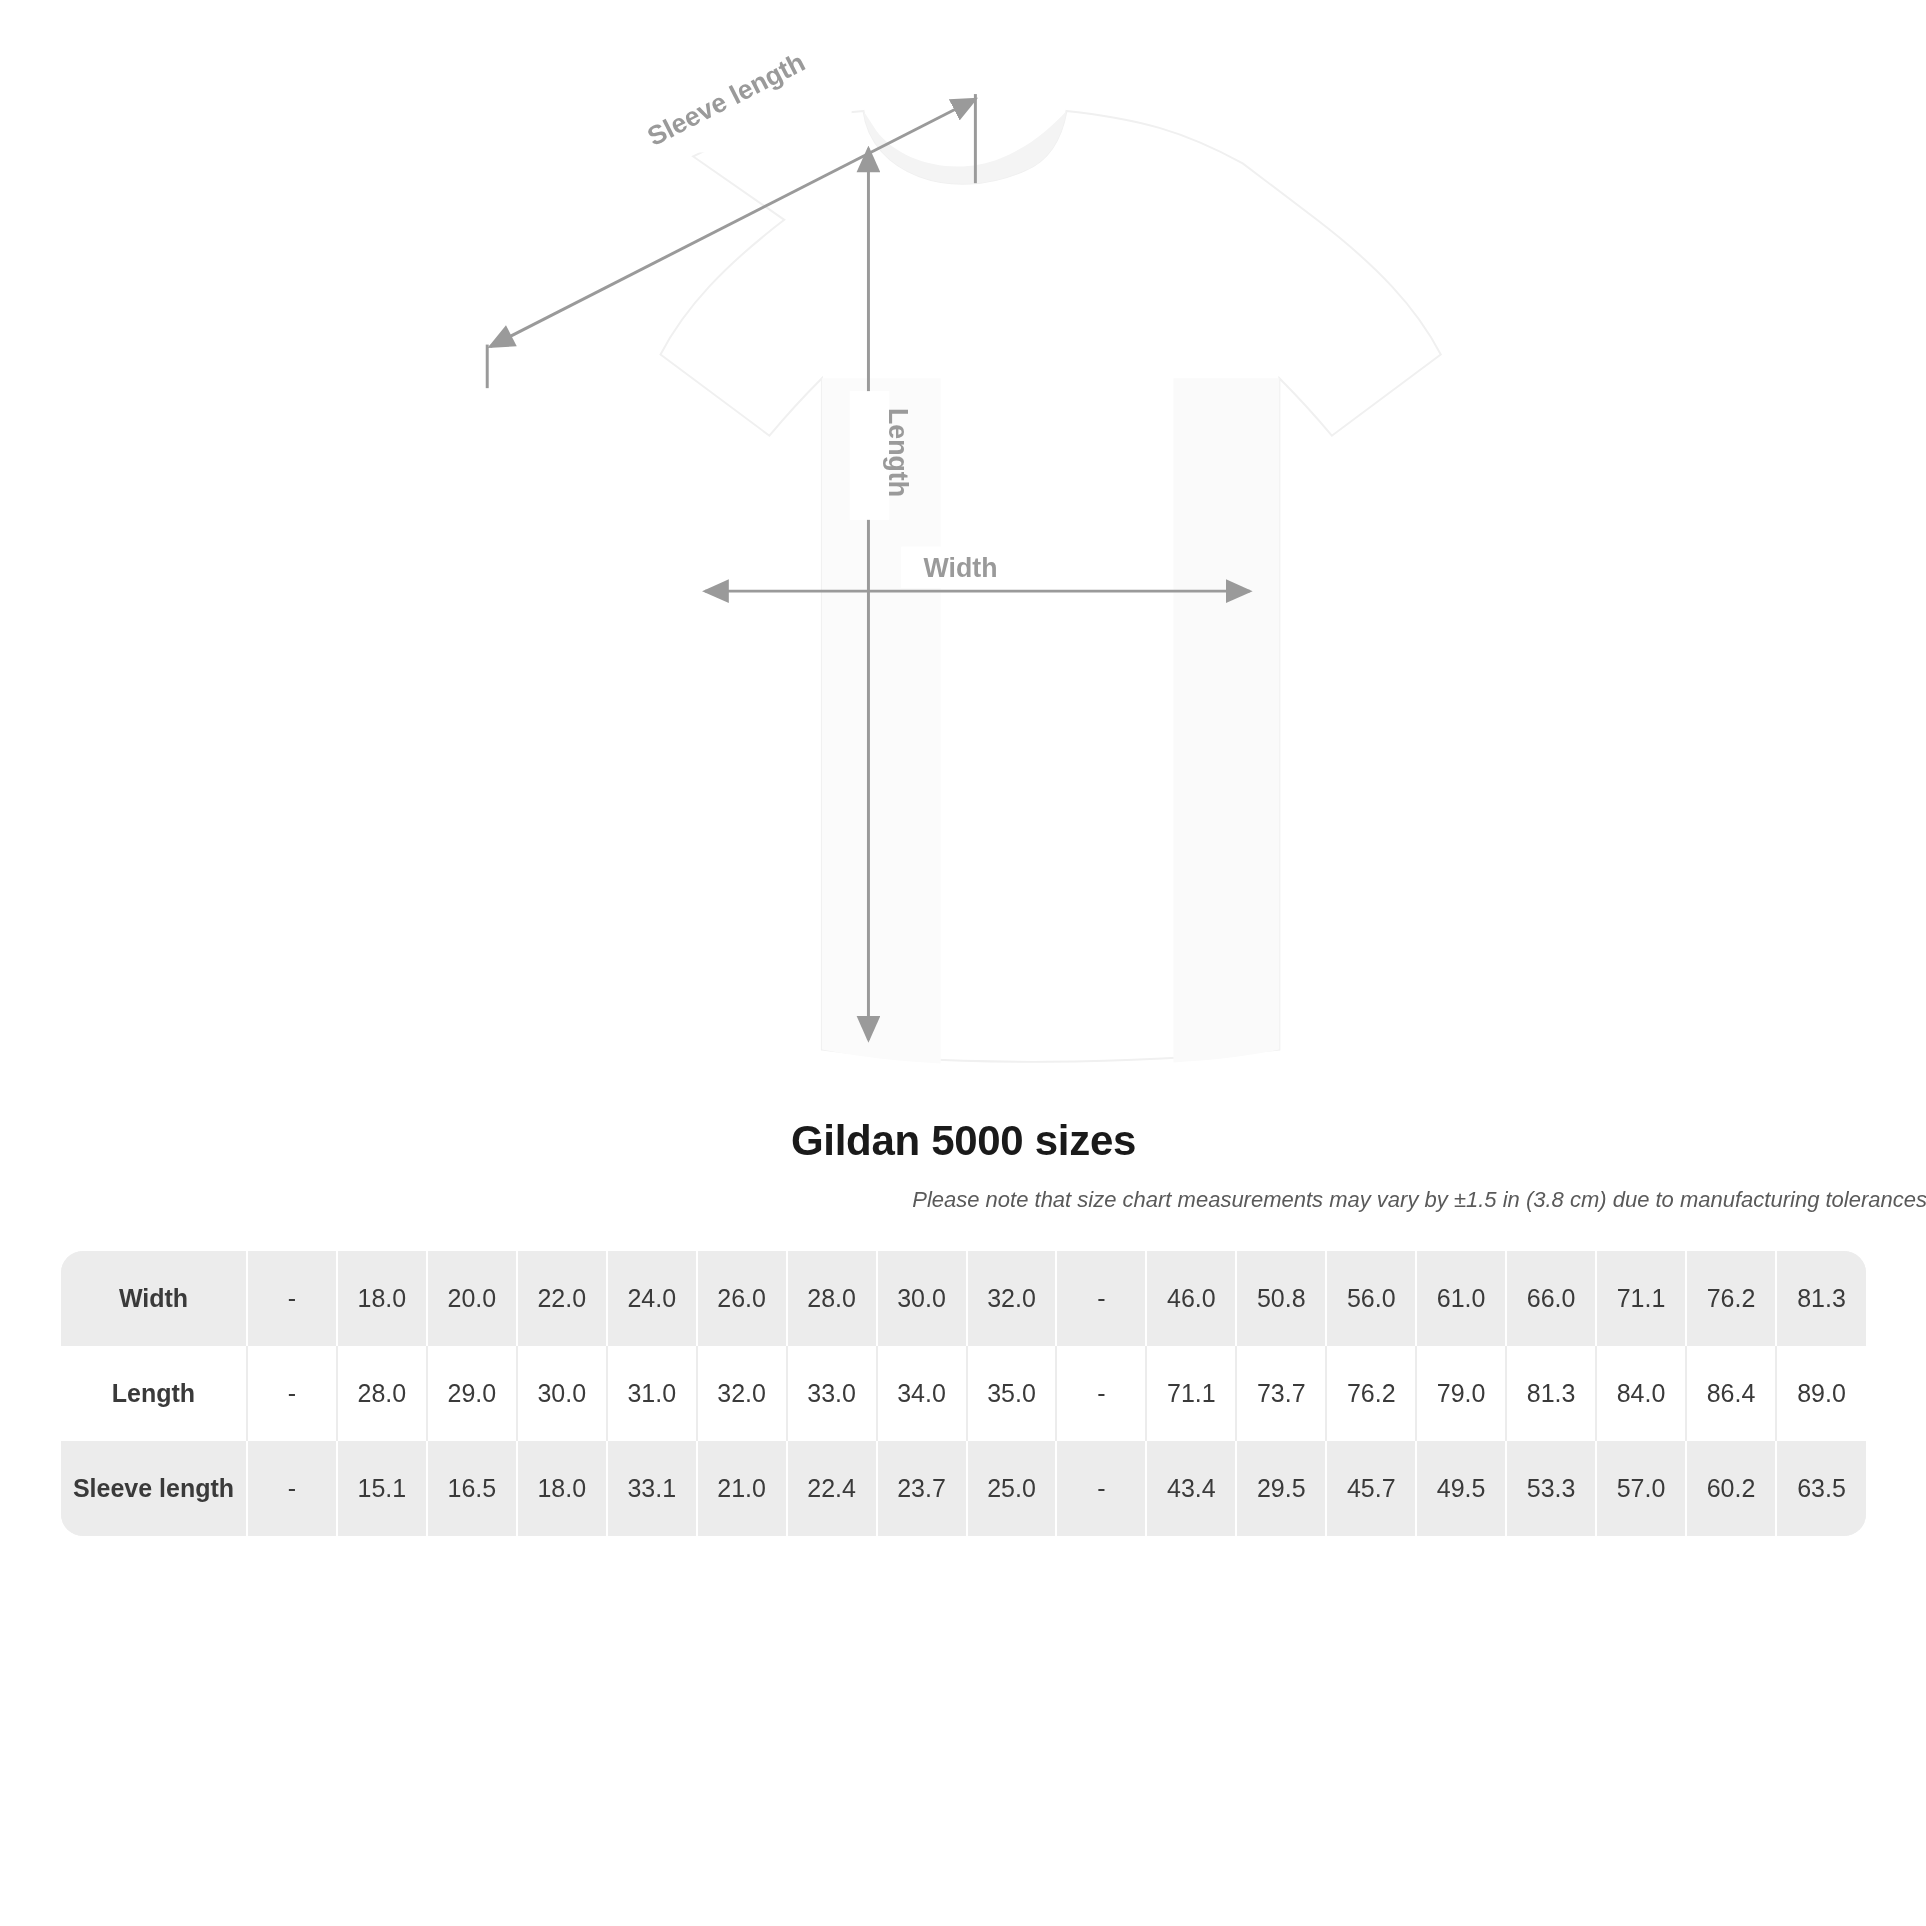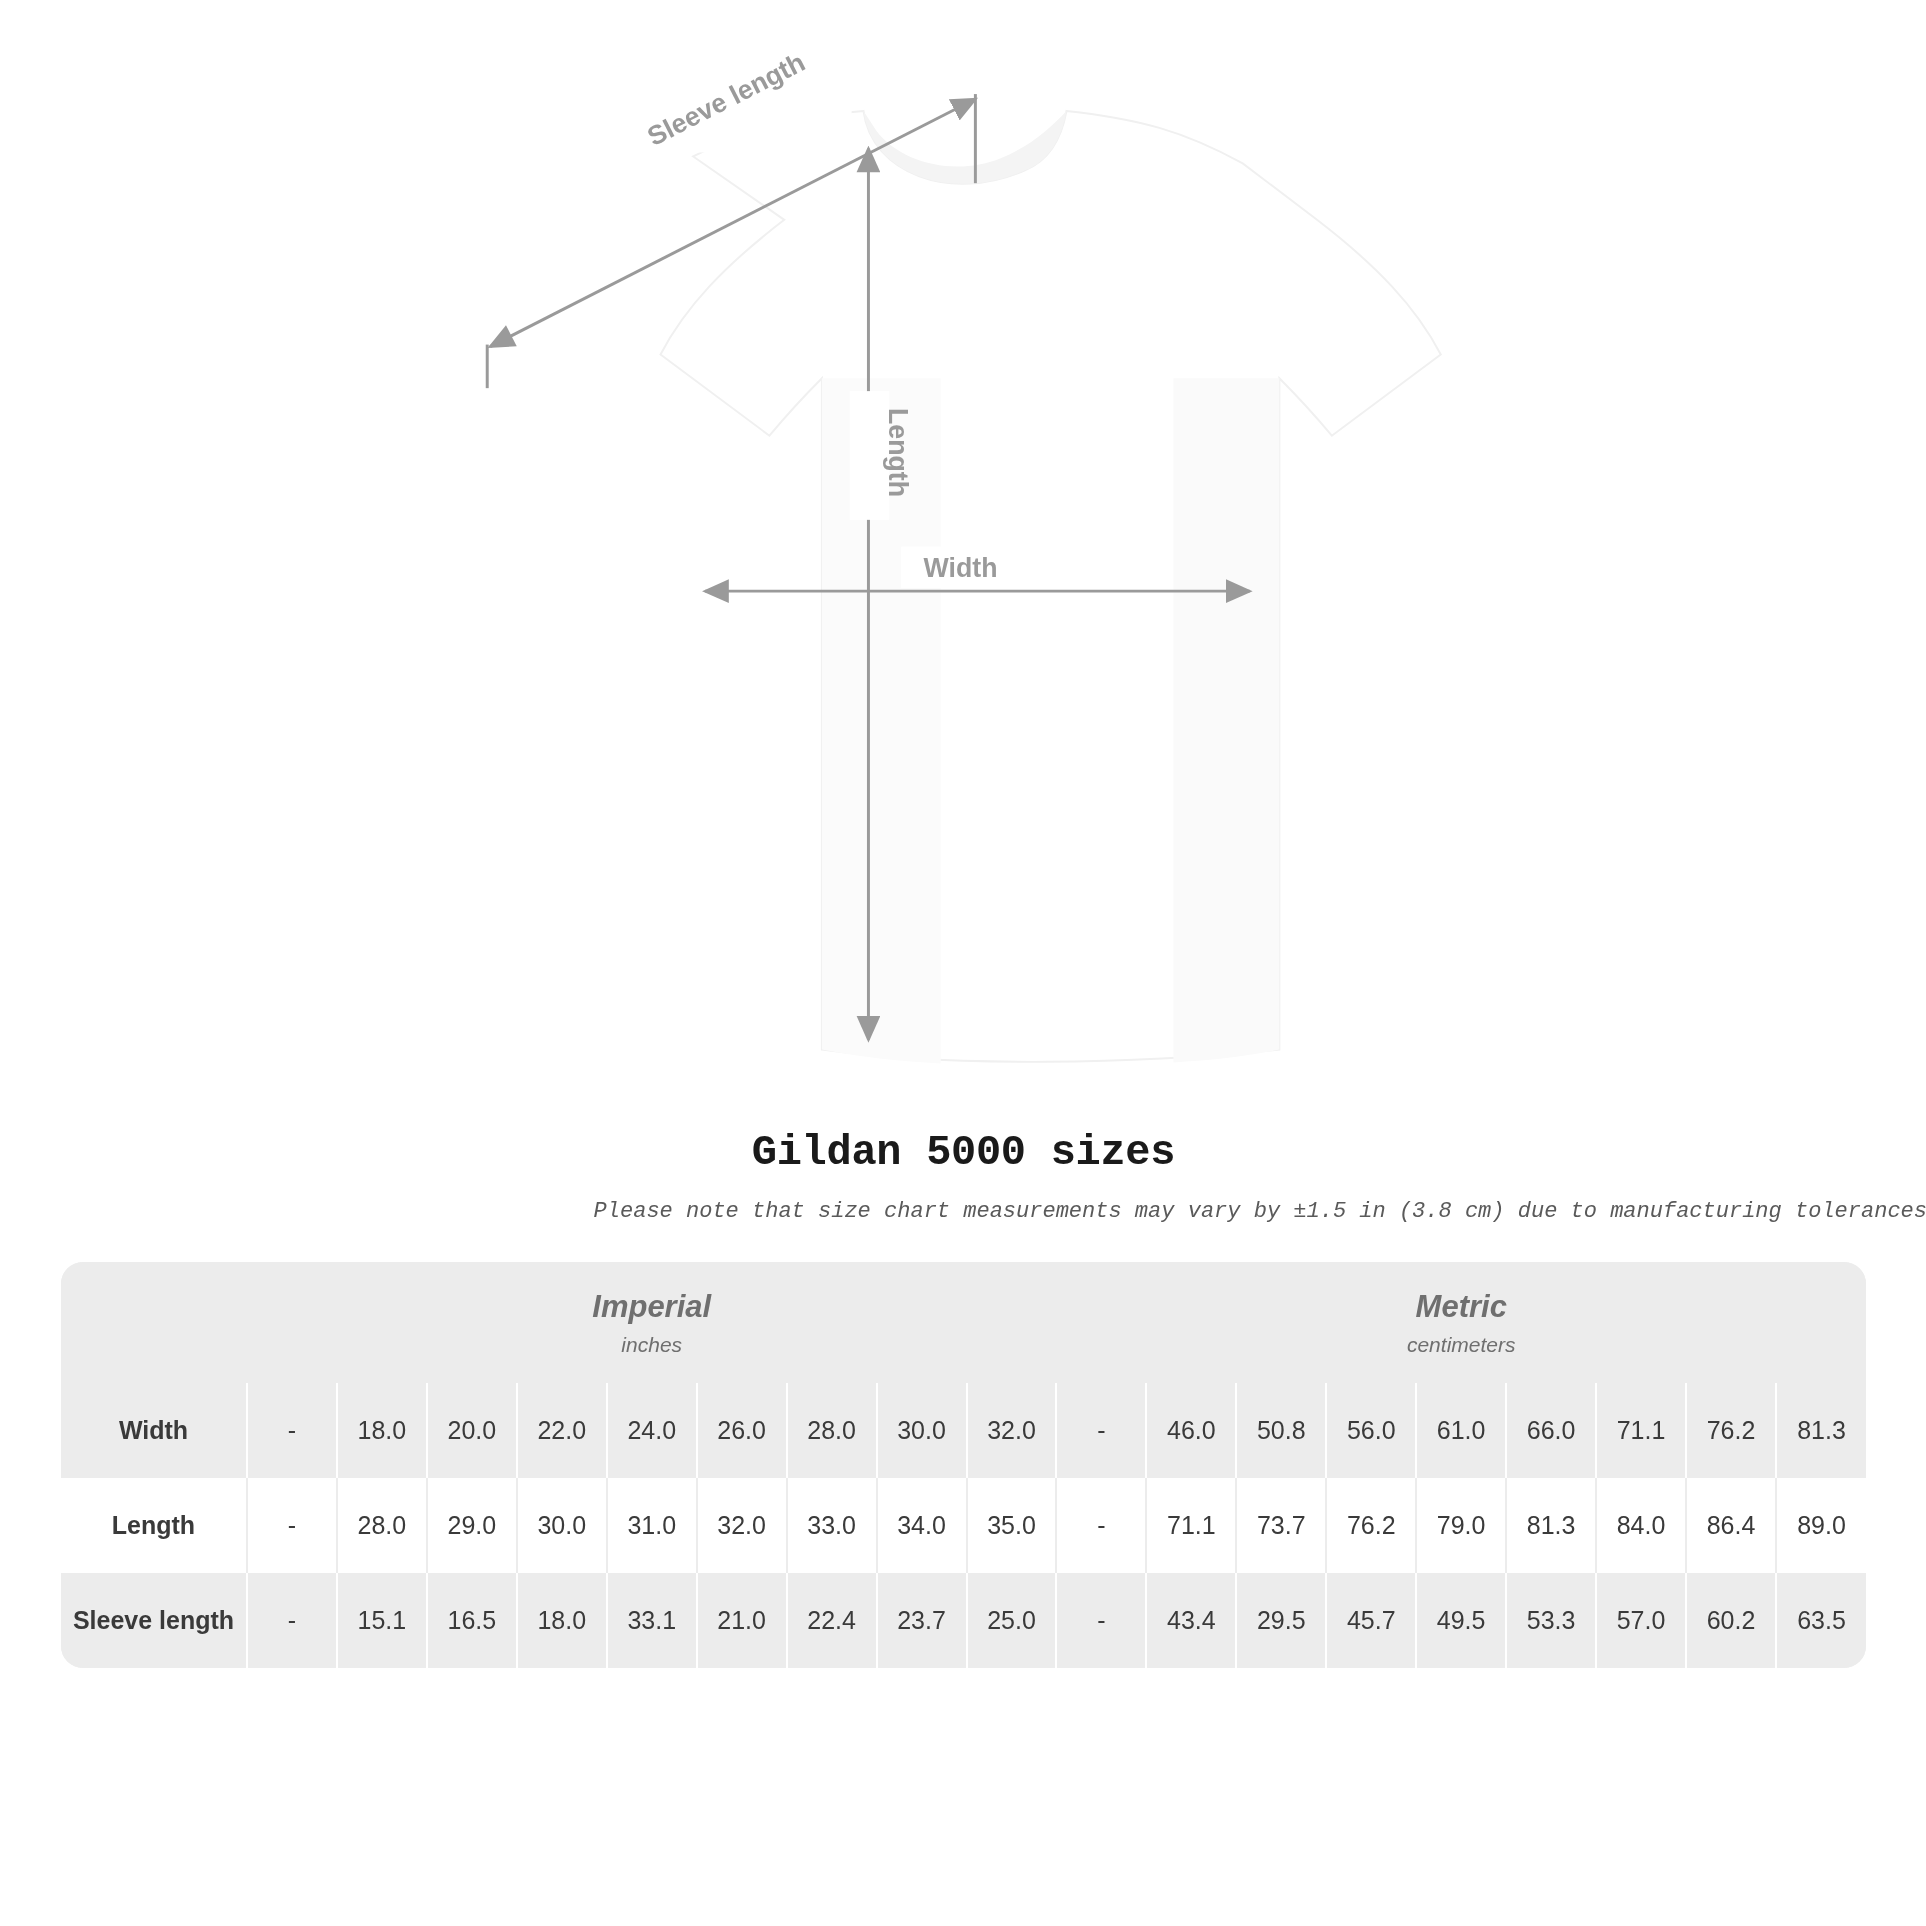--- a/index.html
+++ b/index.html
@@ -29,22 +29,21 @@
   }
   .illustration svg {
     position: absolute;
     left: 0;
     top: 0;
   }
 
   
   .title-block {
     text-align: center;
-    margin-top: 20px;
-    font-family: Liberation Mono, monospace;
+    margin-top: 8px;
   }
   .chart-title {
     font-size: 42px;
     font-weight: bold;
     color: #1a1a1a;
     letter-spacing: -0.3px;
   }
   .chart-note {
     font-size: 22px;
     font-style: italic;
@@ -179,31 +178,20 @@
     <div class="chart-note">Please note that size chart measurements may vary by ±1.5 in (3.8 cm) due to manufacturing tolerances</div>
   </div>
 
   <div class="table-wrap">
     <table class="size-table">
       <colgroup>
         <col class="col-label">
         <col span="18">
       </colgroup>
       <tbody>
-        <tr>
-          <td class="unit-header-cell"></td>
-          <td class="unit-header-cell" colspan="9">
-            <div class="unit-name">Imperial</div>
-            <div class="unit-sub">inches</div>
-          </td>
-          <td class="unit-header-cell" colspan="9">
-            <div class="unit-name">Metric</div>
-            <div class="unit-sub">centimeters</div>
-          </td>
-        </tr>
 
 
         <tr class="data-row shade">
           <th class="rowlabel">Width</th>
           <td>-</td>
           <td>18.0</td>
           <td>20.0</td>
           <td>22.0</td>
           <td>24.0</td>
           <td>26.0</td>

